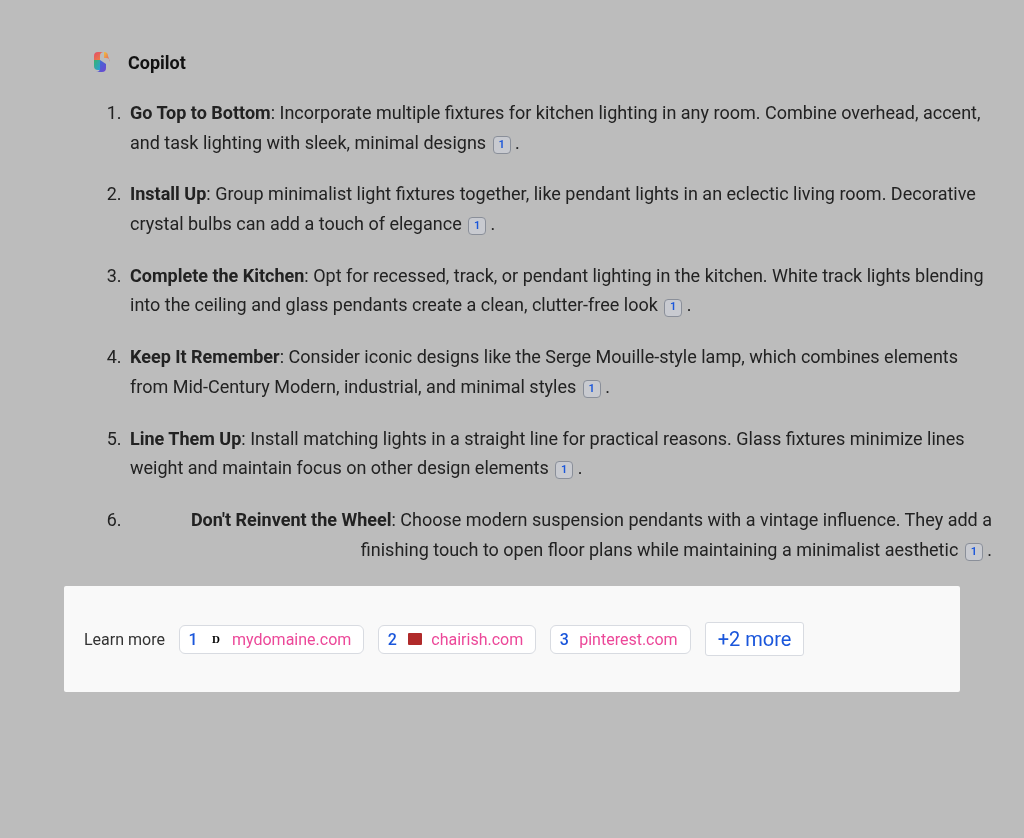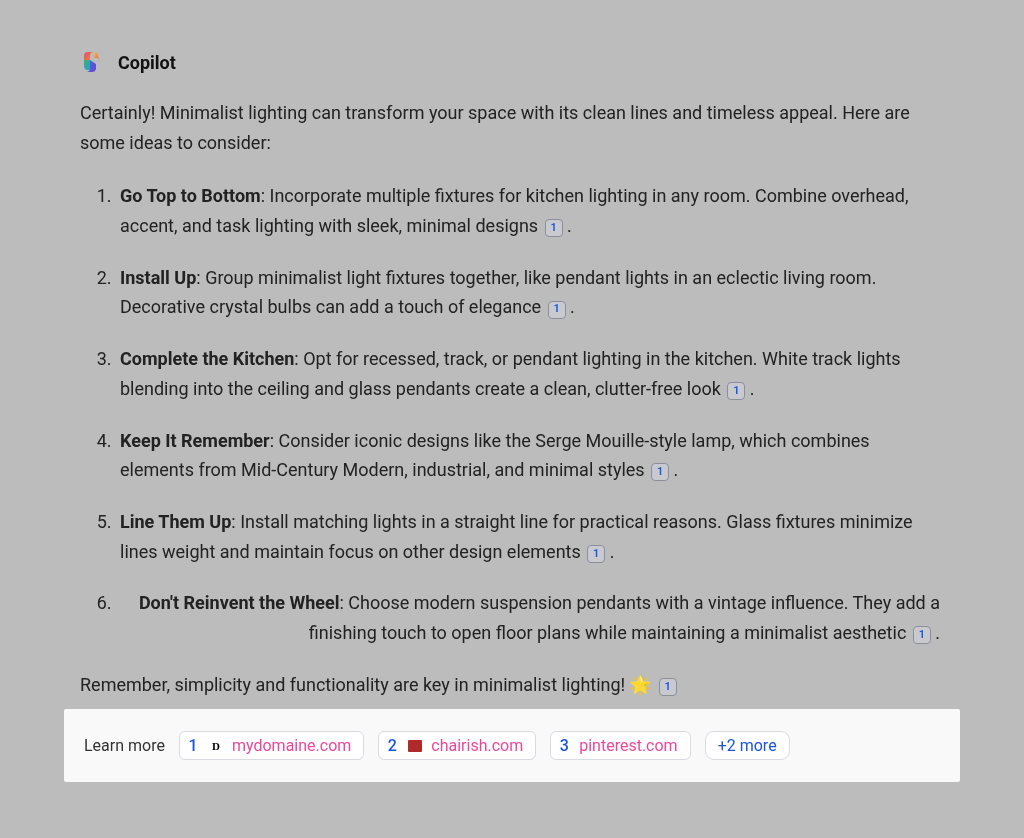--- a/index.html
+++ b/index.html
@@ -9,21 +9,22 @@
     }
     body {
       font-family: -apple-system, BlinkMacSystemFont, "Segoe UI", Roboto, Helvetica, Arial, sans-serif;
       background: #bcbcbc;
       width: 1024px;
       height: 838px;
       overflow: hidden;
     }
     .chat-card {
       background: #bcbcbc;
-      padding: 50px 84px 0 80px;
+      padding: 50px 32px 0 80px;
+      margin-left: 10px;
     }
     .header-row {
       display: flex;
       align-items: center;
       gap: 14px;
       margin-bottom: 24px;
     }
     .copilot-logo {
       width: 24px;
       height: 24px;
@@ -79,21 +80,21 @@
     }
     .closing {
       margin-bottom: 0;
     }
     .sun-emoji {
       display: inline-block;
     }
     .learn-more-bar {
       background: #f9f9f9;
       margin: 10px 64px 0 64px;
-      padding: 22px 20px;
+      padding: 36px 20px;
       display: flex;
       align-items: center;
       gap: 14px;
       font-size: 16px;
       color: #333;
       border-radius: 2px;
     }
     .learn-more-label {
       font-size: 16px;
       color: #333;
@@ -124,24 +125,24 @@
       flex-shrink: 0;
     }
     .source-domain {
       color: #ec4899;
     }
     .more-chip {
       display: inline-flex;
       align-items: center;
       background: #fff;
       border: 1px solid #d8dbe1;
-      border-radius: 9px;
+      border-radius: 3px;
       padding: 4px 12px;
       cursor: pointer;
-      font-size: 16px;
+      font-size: 20px;
       color: #1a56db;
     }
     .fav-d {
       font-family: Georgia, serif;
       font-weight: 900;
       font-size: 11px;
       color: #000;
     }
     .fav-red {
       width: 14px;
@@ -181,21 +182,20 @@
         <path d="M14 2 Q18 2 18 6 L20 12 Q20 8 16 8 L14 8 Z" fill="url(#g4)"></path>
         <path d="M10 10 L10 18 Q10 22 6 22 L12 22 Q16 22 16 18 L16 14 Z" fill="url(#g3)" opacity="0.95"></path>
         <path d="M4 10 L4 16 Q4 20 8 20 L10 20 L10 10 Z" fill="url(#g2)"></path>
       </svg>
     </span>
     <span class="copilot-title">Copilot</span>
   </div>
 
   <div class="message-body">
 
-    <p class="intro">Certainly! Minimalist lighting can transform your space with its clean lines and timeless appeal. Here are some ideas to consider:</p>
 
     <ol class="tips">
       <li>
         <span class="tip-title">Go Top to Bottom</span><span>: Incorporate multiple fixtures for kitchen lighting in any room. Combine overhead, accent, and task lighting with sleek, minimal designs</span>
         <span class="citation">1</span> .
       </li>
       <li>
         <span class="tip-title">Install Up</span><span>: Group minimalist light fixtures together, like pendant lights in an eclectic living room. Decorative crystal bulbs can add a touch of elegance</span>
         <span class="citation">1</span> .
       </li>
@@ -210,24 +210,20 @@
       <li>
         <span class="tip-title">Line Them Up</span><span>: Install matching lights in a straight line for practical reasons. Glass fixtures minimize lines weight and maintain focus on other design elements</span>
         <span class="citation">1</span> .
       </li>
       <li>
         <span class="tip-title">Don't Reinvent the Wheel</span><span>: Choose modern suspension pendants with a vintage influence. They add a finishing touch to open floor plans while maintaining a minimalist aesthetic</span>
         <span class="citation">1</span> .
       </li>
     </ol>
 
-    <p class="closing">
-      <span>Remember, simplicity and functionality are key in minimalist lighting! </span><span class="sun-emoji">🌟</span>
-      <span class="citation">1</span>
-    </p>
 
   </div>
 </div>
 
 <div class="learn-more-bar">
   <span class="learn-more-label">Learn more</span>
 
   <span class="source-chip">
     <span class="source-num">1</span>
     <span class="source-favicon">

